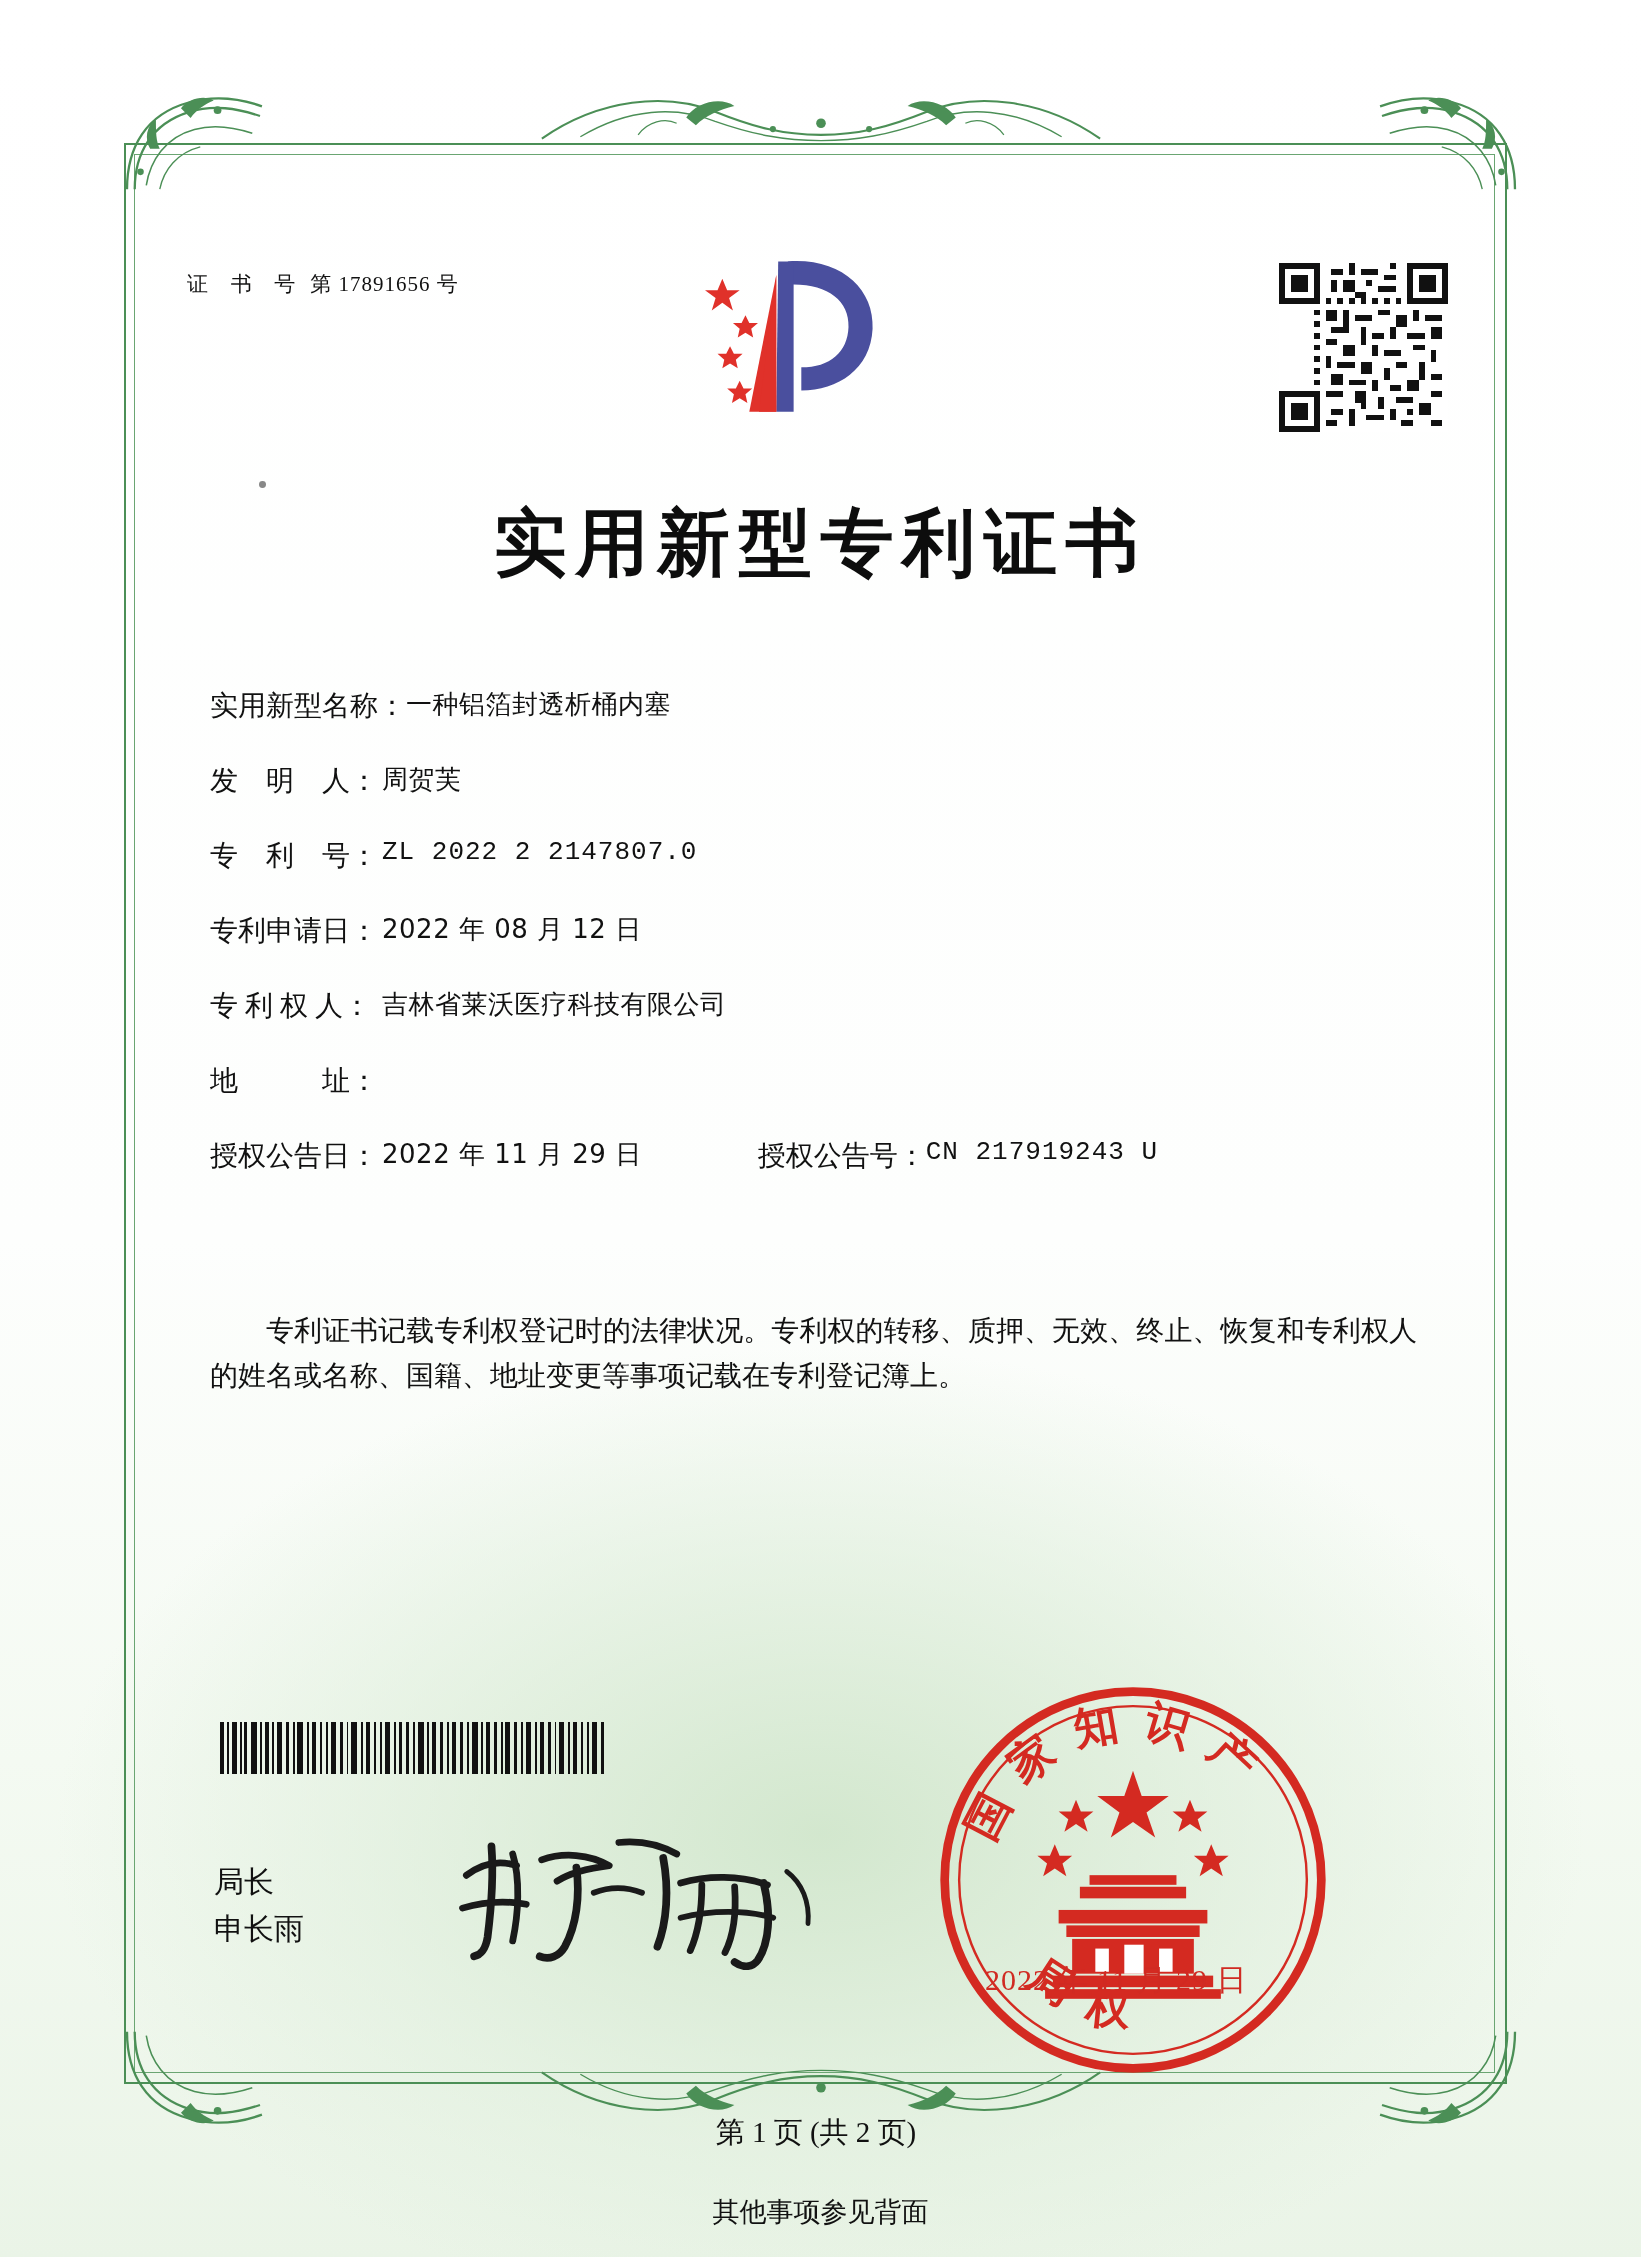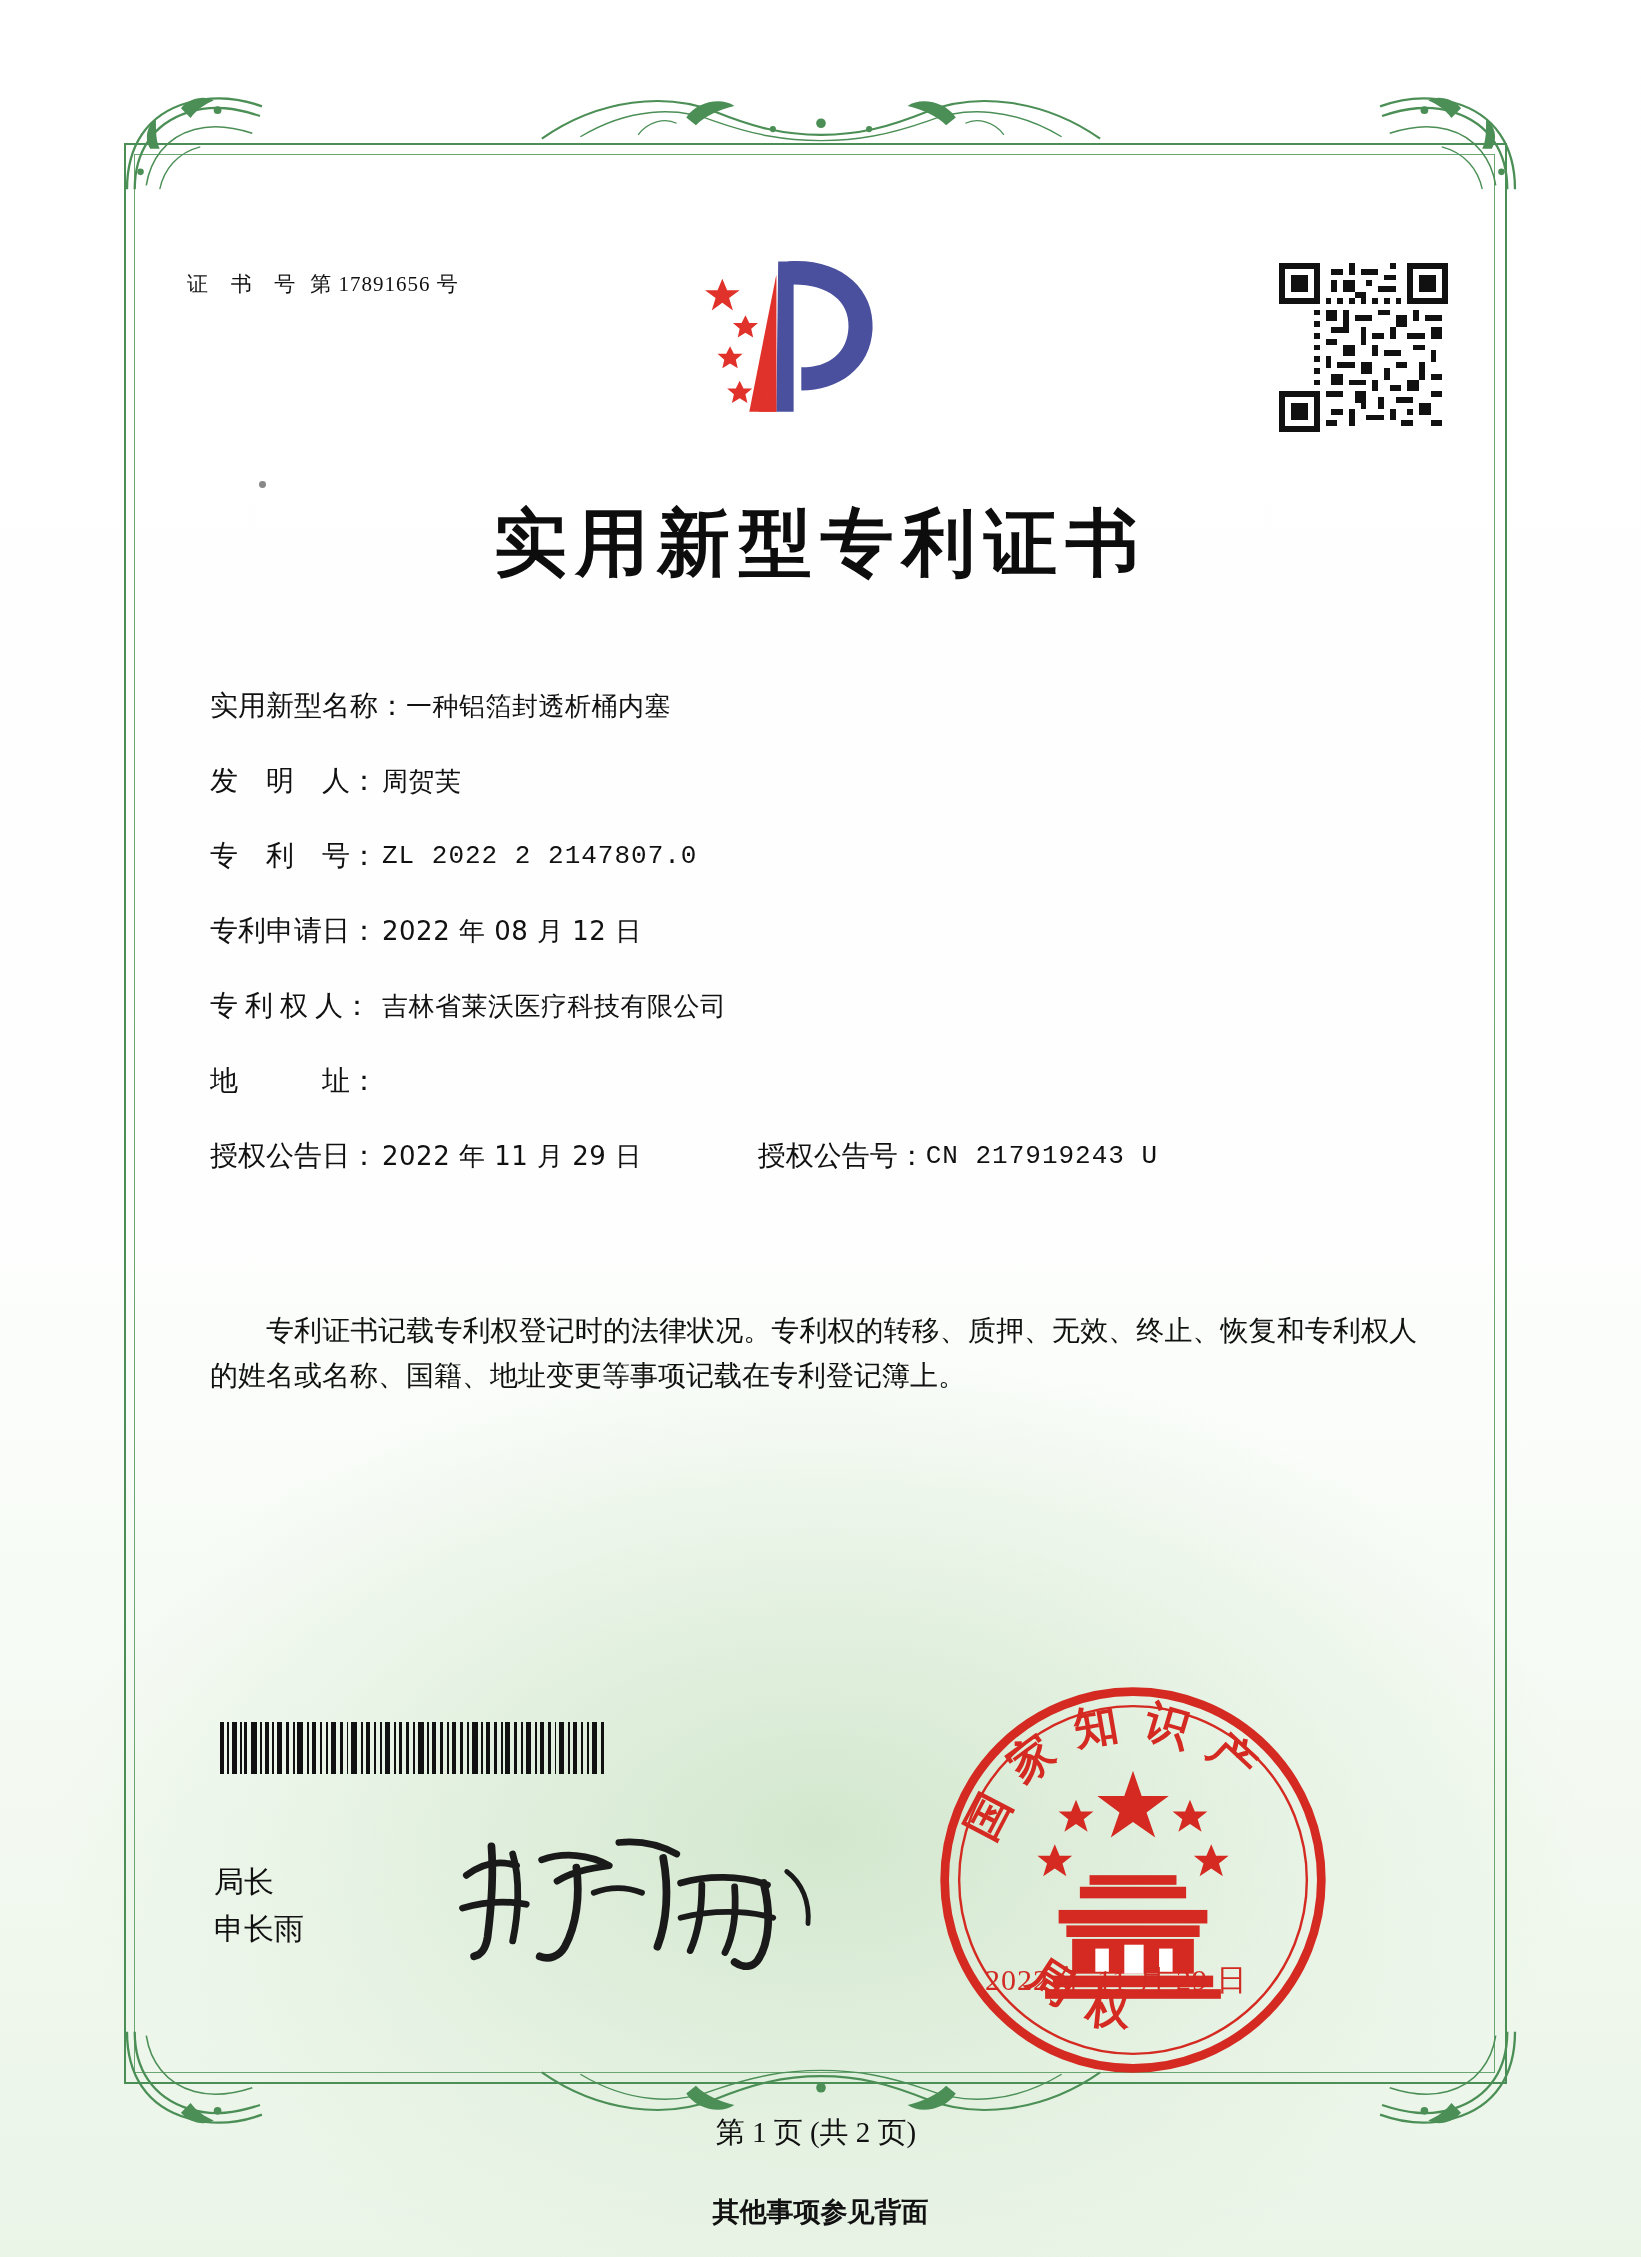--- a/index.html
+++ b/index.html
@@ -120,21 +120,21 @@
   }
 
   
   .fields {
     position: absolute;
     left: 210px; top: 687px;
     width: 1207px;
   }
   .field-row {
     display: flex;
-    align-items: center;
+    align-items: flex-start;
     margin-bottom: 37px;
     font-size: 28px;
     color: #111;
     white-space: nowrap;
   }
   .field-label {
     display: inline-block;
     min-width: 172px;
   }
   .field-value {
@@ -213,21 +213,20 @@
     font-size: 29px;
     color: #111;
   }
   .footer-note {
     position: absolute;
     left: 0; top: 2194px;
     width: 1641px;
     text-align: center;
     font-size: 27px;
     color: #111;
-    font-weight: bold;
   }
 </style>
 </head>
 <body>
 
 <div class="certificate">
 
   <div class="border-outer"></div>
   <div class="border-inner"></div>
 

